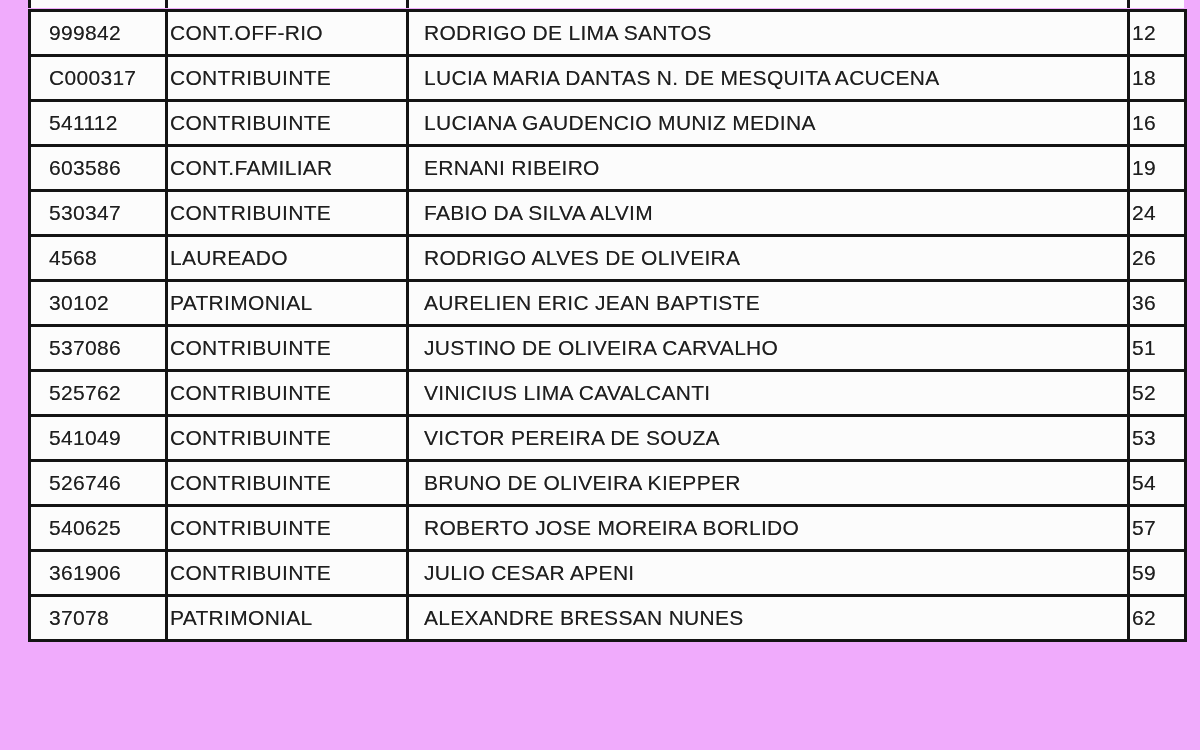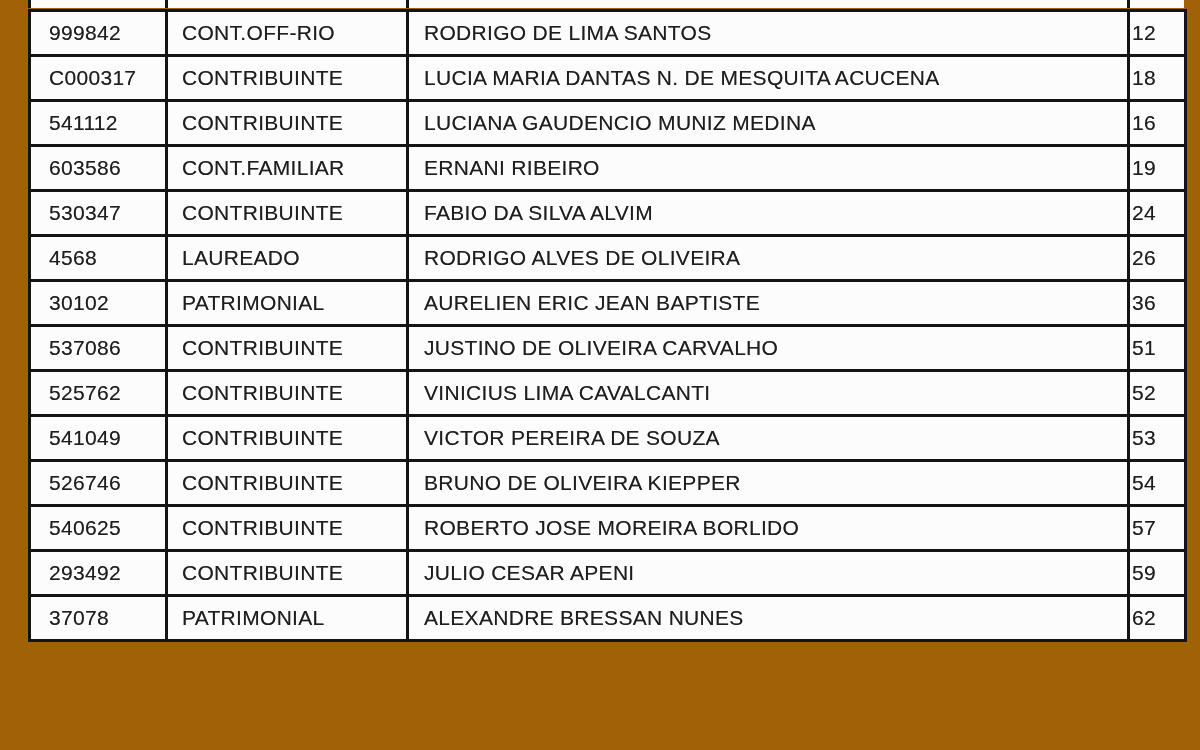--- a/index.html
+++ b/index.html
@@ -10,21 +10,21 @@
   body {
     width: 1200px;
     height: 750px;
     overflow: hidden;
     font-family: "Liberation Sans", sans-serif;
   }
   .page {
     position: relative;
     width: 1200px;
     height: 750px;
-    background: #a16207;
+    background: #f0abfc;
   }
   .table-wrap {
     position: absolute;
     left: 28px;
     top: 0;
     width: 1156px;
   }
   table.members {
     border-collapse: collapse;
     table-layout: fixed;
@@ -35,21 +35,21 @@
     height: 40px;
     font-size: 21px;
     color: #1e1e1e;
     letter-spacing: 0.3px;
     white-space: nowrap;
     overflow: hidden;
     background: #fcfcfc;
     text-shadow: 0 0 0.6px rgba(20,20,20,0.55);
   }
   td.c-id   { padding-left: 18px; }
-  td.c-cat  { padding-left: 14px; }
+  td.c-cat  { padding-left: 2px; }
   td.c-name { padding-left: 15px; }
   td.c-num  { text-align: left; padding: 0 2px; }
 
   
   .partial-clip {
     height: 9px;
     overflow: hidden;
     position: relative;
   }
   .partial-clip table.members {
@@ -159,21 +159,21 @@
     <td class="c-name">BRUNO DE OLIVEIRA KIEPPER</td>
     <td class="c-num">54</td>
   </tr>
           <tr>
     <td class="c-id">540625</td>
     <td class="c-cat">CONTRIBUINTE</td>
     <td class="c-name">ROBERTO JOSE MOREIRA BORLIDO</td>
     <td class="c-num">57</td>
   </tr>
           <tr>
-    <td class="c-id">293492</td>
+    <td class="c-id">361906</td>
     <td class="c-cat">CONTRIBUINTE</td>
     <td class="c-name">JULIO CESAR APENI</td>
     <td class="c-num">59</td>
   </tr>
           <tr>
     <td class="c-id">37078</td>
     <td class="c-cat">PATRIMONIAL</td>
     <td class="c-name">ALEXANDRE BRESSAN NUNES</td>
     <td class="c-num">62</td>
   </tr>

